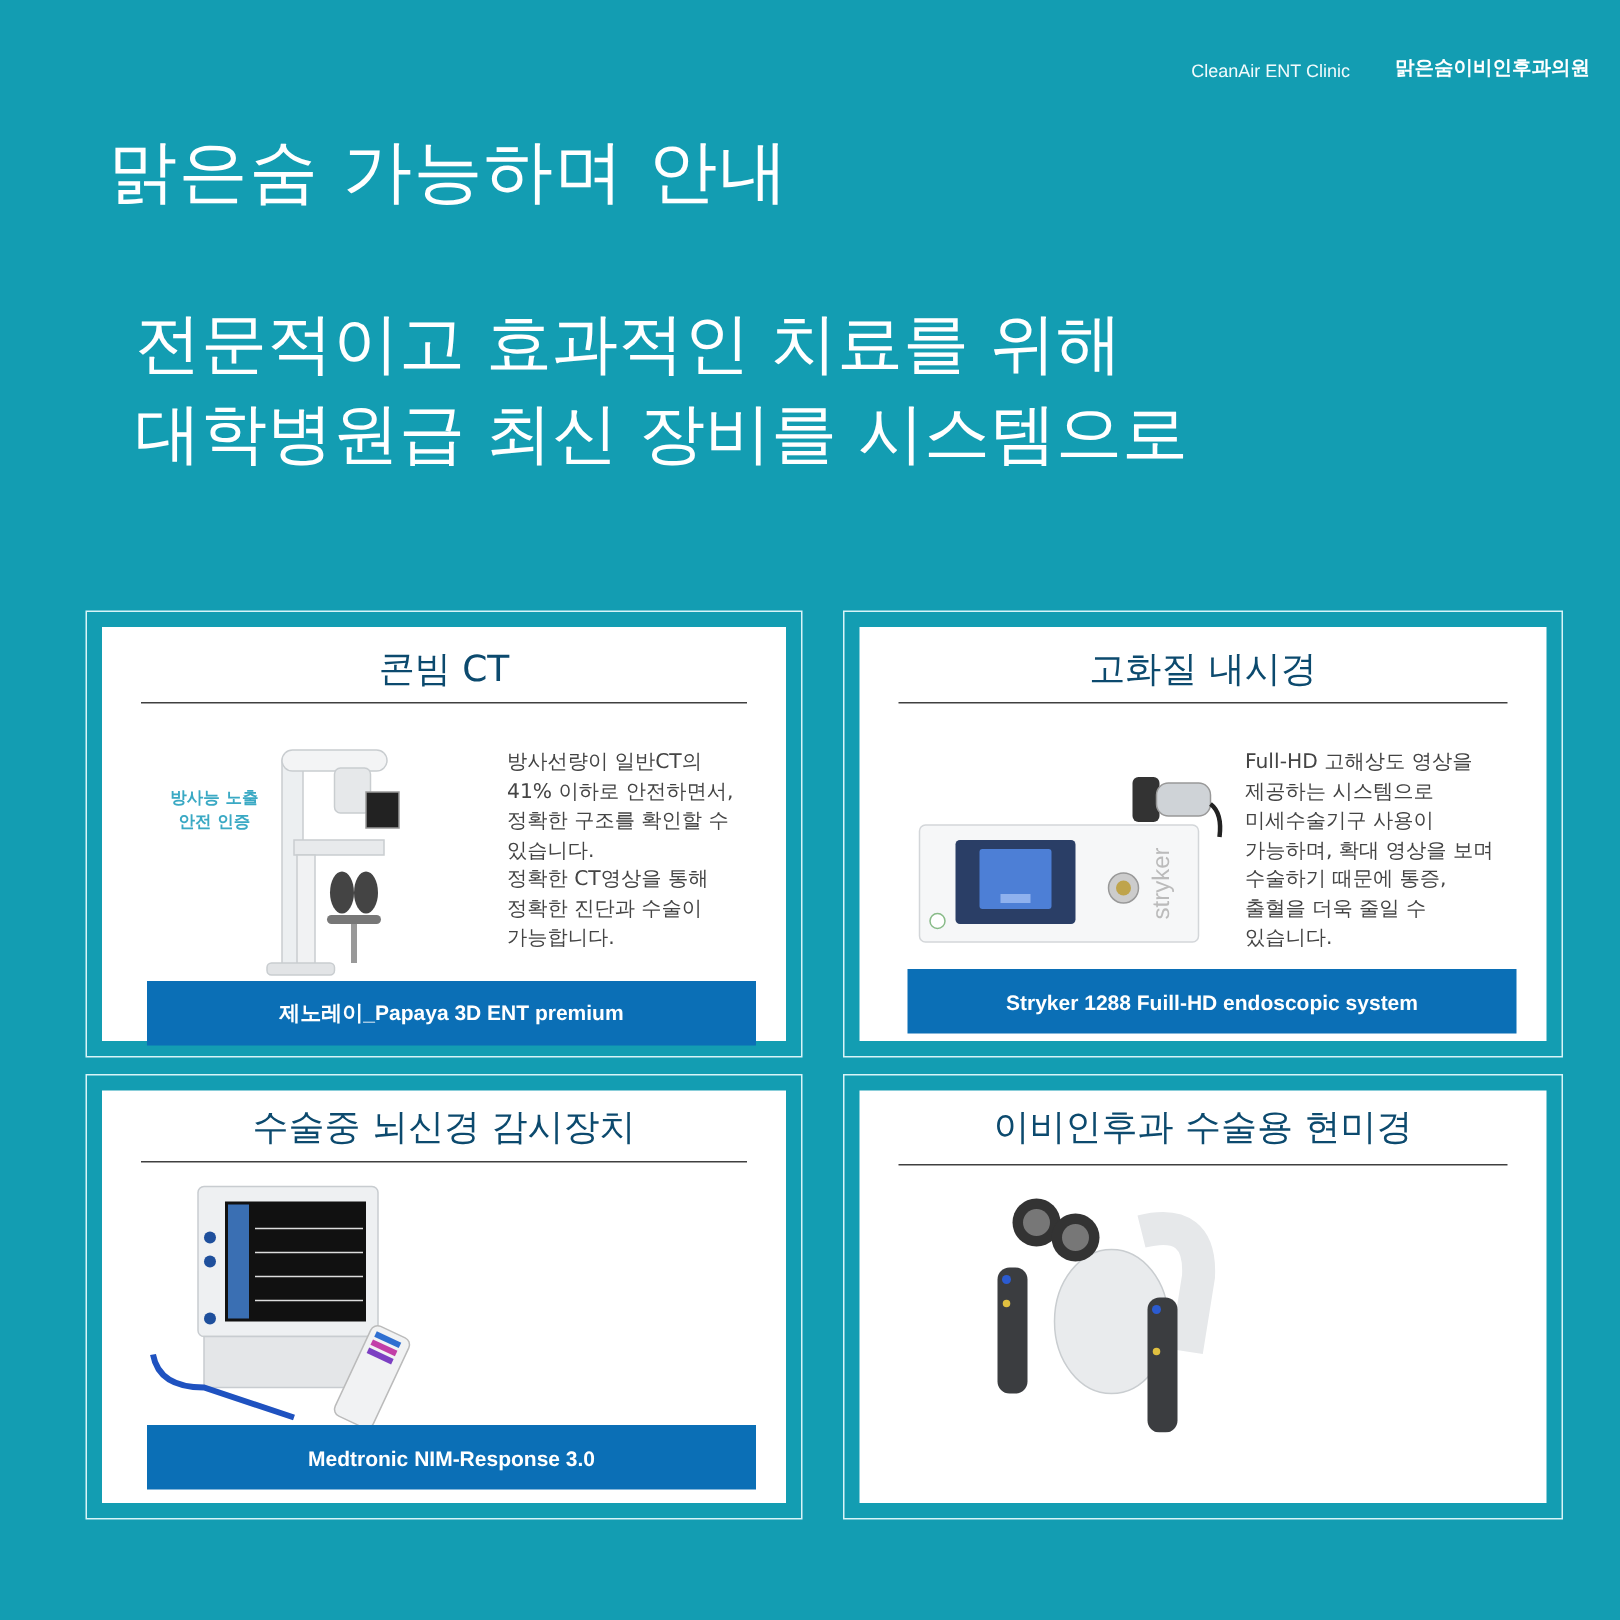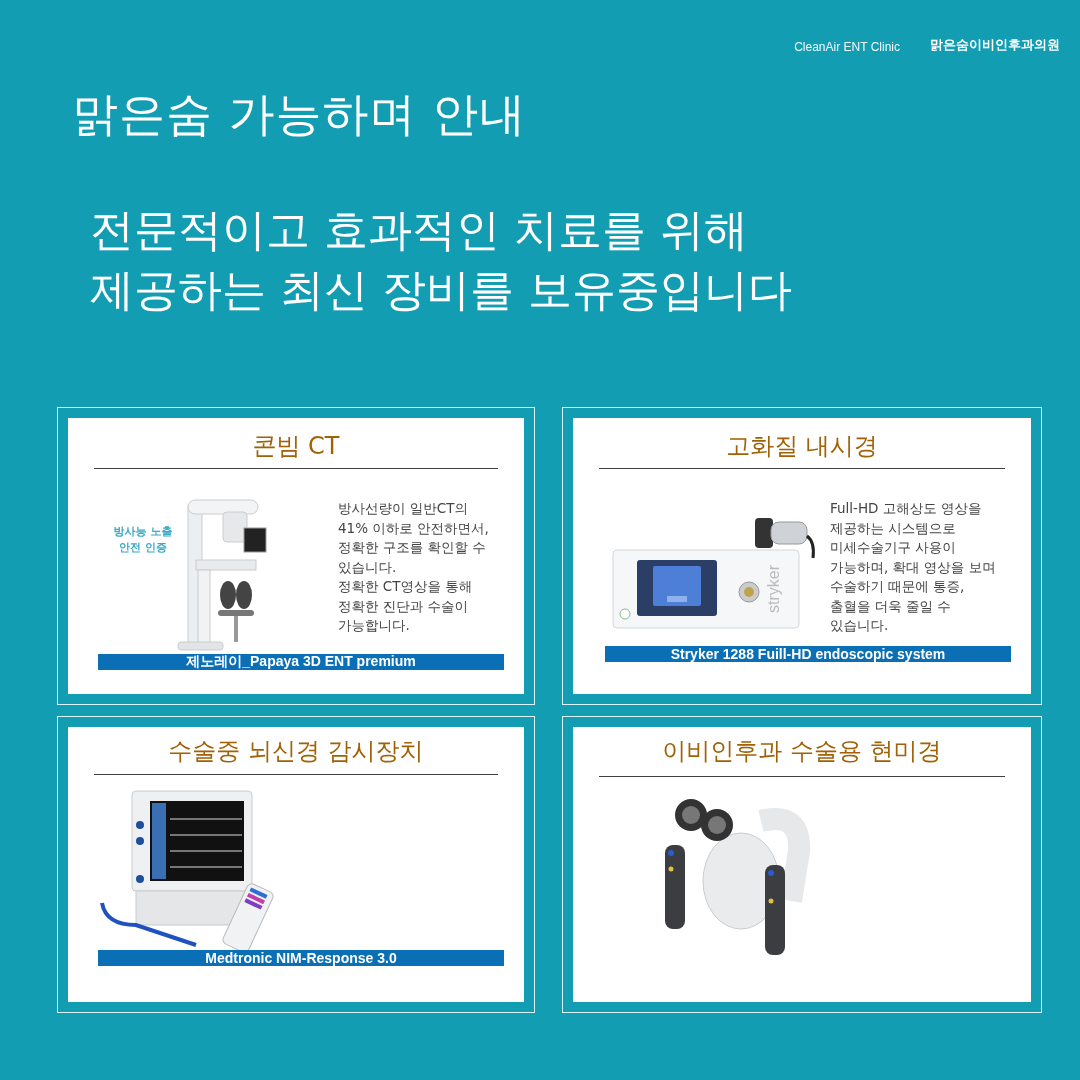--- a/index.html
+++ b/index.html
@@ -28,32 +28,32 @@
       position: absolute;
       border: 1.5px solid #d9f4f7;
       padding: 10px;
     }
     .card {
       background: #ffffff; width: 100%; height: 100%;
       position: relative; color: #3a3a3a;
     }
     .card-title {
       position: absolute; left: 0; right: 0; top: 12px;
-      text-align: center; font-size: 24px; color: #a16207;
+      text-align: center; font-size: 24px; color: #0c4a6e;
     }
     .card-rule {
       position: absolute; left: 26px; right: 26px; top: 50px;
       height: 1px; background: #404040;
     }
     .card-desc {
       position: absolute; font-size: 13.5px; line-height: 19.5px; color: #444;
       white-space: pre-line;
     }
     .card-caption {
-      position: absolute; left: 30px; right: 20px; height: 16px;
+      position: absolute; left: 30px; right: 20px; height: 43px;
       background: #0b6fb6; color: #fff; font-weight: bold;
       font-family: "Liberation Sans", sans-serif; font-size: 14px;
       display: flex; align-items: center; justify-content: center;
     }
     .badge-text {
       position: absolute; color: #3aa9c4; font-size: 11px; font-weight: bold;
       text-align: center; line-height: 16px; white-space: pre-line;
     }
     .device { position: absolute; }
   </style>
@@ -62,21 +62,21 @@
 
 <div class="top-brand">
   <span class="brand-en">CleanAir ENT Clinic</span>
   <span class="brand-ko">맑은숨이비인후과의원</span>
 </div>
 
 <h1 class="page-title">맑은숨 가능하며 안내</h1>
 
 <div class="subtitle">
   <div>전문적이고 효과적인 치료를 위해</div>
-  <div>제공하는 최신 장비를 보유중입니다</div>
+  <div>대학병원급 최신 장비를 시스템으로</div>
 </div>
 
 <div class="card-frame" style="left:57px; top:407px; width:478px; height:298px;">
   <div class="card">
     <div class="card-title">콘빔 CT</div>
     <div class="card-rule"></div>
     <div class="badge-text" style="left:30px; top:106px; width:90px;">방사능 노출
 안전 인증</div>
     <svg class="device" style="left:100px; top:74px;" width="110" height="160" viewBox="0 0 110 160">
       <rect x="20" y="10" width="14" height="145" rx="5" fill="#eceff1" stroke="#c9cdd0"></rect>

